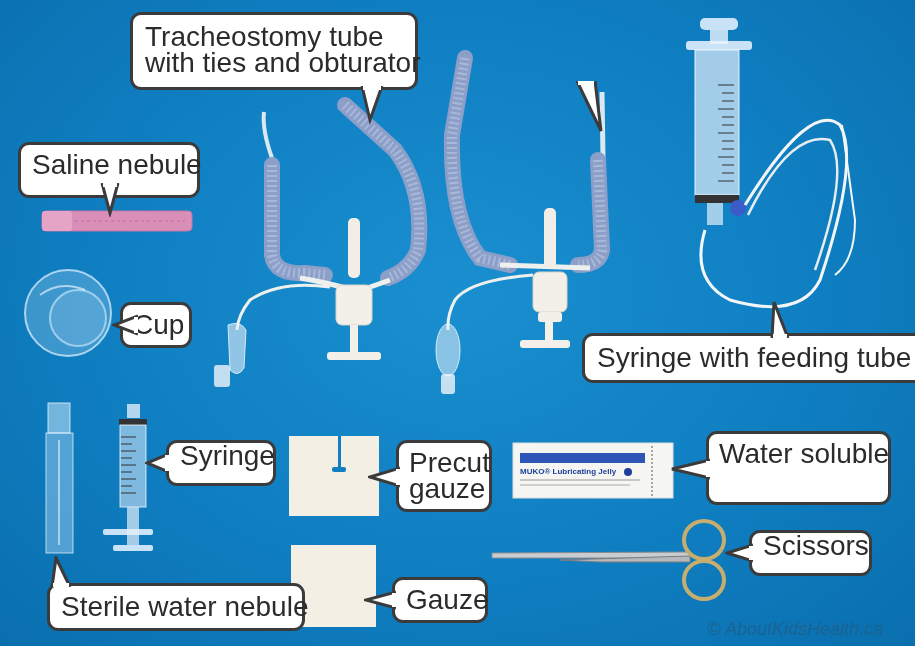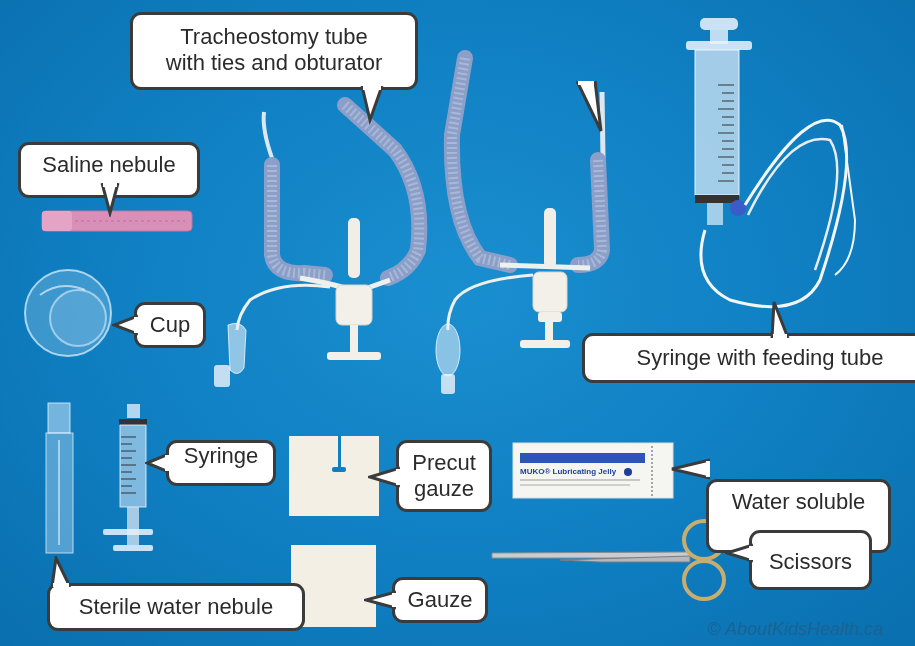--- a/index.html
+++ b/index.html
@@ -1,18 +1,18 @@
 <!DOCTYPE html>
 <html><head>
 <meta charset="utf-8">
 <style>
   html, body { margin:0; padding:0; }
   body { width:915px; height:646px; overflow:hidden; font-family:"Liberation Sans", sans-serif; }
   .stage { position:relative; width:915px; height:646px; background: radial-gradient(ellipse at 50% 45%, #1a8fd0 0%, #0f7fc2 55%, #0a6fae 100%); overflow:hidden; }
-  .callout { position:absolute; background:#fff; border:3px solid #3b3b3b; border-radius:11px; color:#2b2b2b; font-size:22px; line-height:26px; padding:4px 10px; box-sizing:border-box; white-space:nowrap; z-index:5;text-align:center; }
+  .callout { position:absolute; background:#fff; border:3px solid #3b3b3b; border-radius:11px; color:#2b2b2b; font-size:28px; line-height:26px; padding:4px 10px; box-sizing:border-box; white-space:nowrap; z-index:5; }
   .tail { position:absolute; width:0; height:0; z-index:6; }
   .obj { position:absolute; }
   .watermark { position:absolute; right:32px; bottom:6px; color:#1f5f8a; font-size:18px; opacity:0.85;font-style:italic; }
 </style>
 </head>
 <body>
 
 <div class="stage">
 
   <svg class="obj" width="915" height="646" viewBox="0 0 915 646" style="left:0;top:0;z-index:1">
@@ -159,21 +159,21 @@
   </svg>
 
   <div class="callout" style="left:18px;top:142px;width:182px;height:56px;padding:7px 11px;">
     <span>Saline nebule</span>
   </div>
   <svg class="tail" style="left:100px;top:183px;width:24px;height:34px;">
     <path d="M2 0 L10 30 L18 0" fill="#fff" stroke="#3b3b3b" stroke-width="3"></path>
     <rect x="3" y="0" width="14" height="4" fill="#fff"></rect>
   </svg>
 
-  <div class="callout" style="left:134px;top:302px;width:72px;height:46px;padding:7px 10px;">
+  <div class="callout" style="left:120px;top:302px;width:72px;height:46px;padding:7px 10px;">
     <span>Cup</span>
   </div>
   <svg class="tail" style="left:112px;top:314px;width:26px;height:22px;">
     <path d="M26 2 L2 11 L26 20" fill="#fff" stroke="#3b3b3b" stroke-width="3"></path>
     <rect x="22" y="3" width="6" height="16" fill="#fff"></rect>
   </svg>
 
   <div class="callout" style="left:582px;top:333px;width:356px;height:50px;padding:9px 12px;">
     <span>Syringe with feeding tube</span>
   </div>
@@ -192,29 +192,29 @@
 
   <div class="callout" style="left:396px;top:440px;width:96px;height:72px;padding:7px 10px;">
     <div>Precut</div>
     <div>gauze</div>
   </div>
   <svg class="tail" style="left:368px;top:466px;width:32px;height:22px;">
     <path d="M32 2 L2 11 L32 20" fill="#fff" stroke="#3b3b3b" stroke-width="3"></path>
     <rect x="28" y="3" width="6" height="16" fill="#fff"></rect>
   </svg>
 
-  <div class="callout" style="left:706px;top:431px;width:185px;height:74px;padding:7px 10px;margin-top:48px;">
+  <div class="callout" style="left:706px;top:431px;width:185px;height:74px;padding:7px 10px;">
     <div>Water soluble</div>
   </div>
   <svg class="tail" style="left:670px;top:458px;width:40px;height:22px;">
     <path d="M40 2 L2 11 L40 20" fill="#fff" stroke="#3b3b3b" stroke-width="3"></path>
     <rect x="36" y="3" width="6" height="16" fill="#fff"></rect>
   </svg>
 
-  <div class="callout" style="left:749px;top:530px;width:123px;height:60px;padding:16px 11px;">
+  <div class="callout" style="left:749px;top:530px;width:123px;height:46px;padding:0 11px;">
     <span>Scissors</span>
   </div>
   <svg class="tail" style="left:725px;top:543px;width:28px;height:20px;">
     <path d="M28 2 L2 10 L28 18" fill="#fff" stroke="#3b3b3b" stroke-width="3"></path>
     <rect x="24" y="3" width="6" height="14" fill="#fff"></rect>
   </svg>
 
   <div class="callout" style="left:392px;top:577px;width:96px;height:46px;padding:7px 11px;">
     <span>Gauze</span>
   </div>

